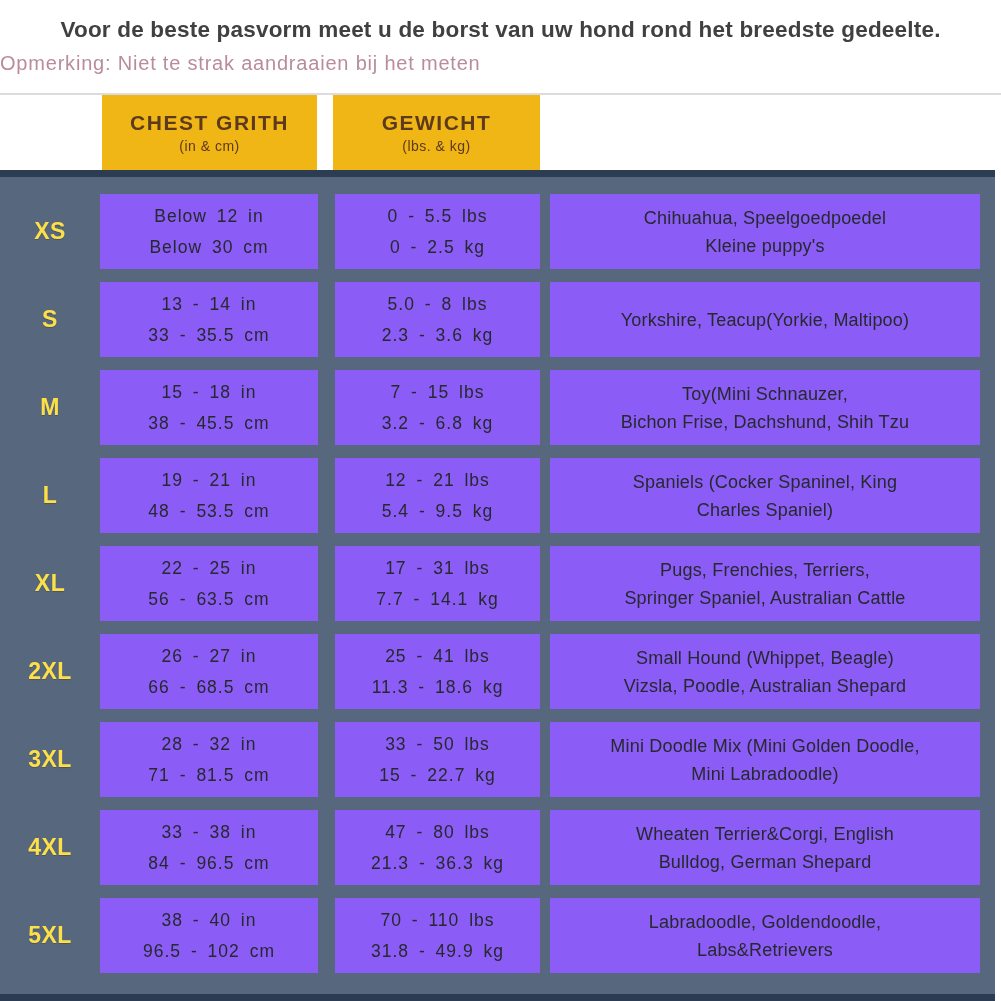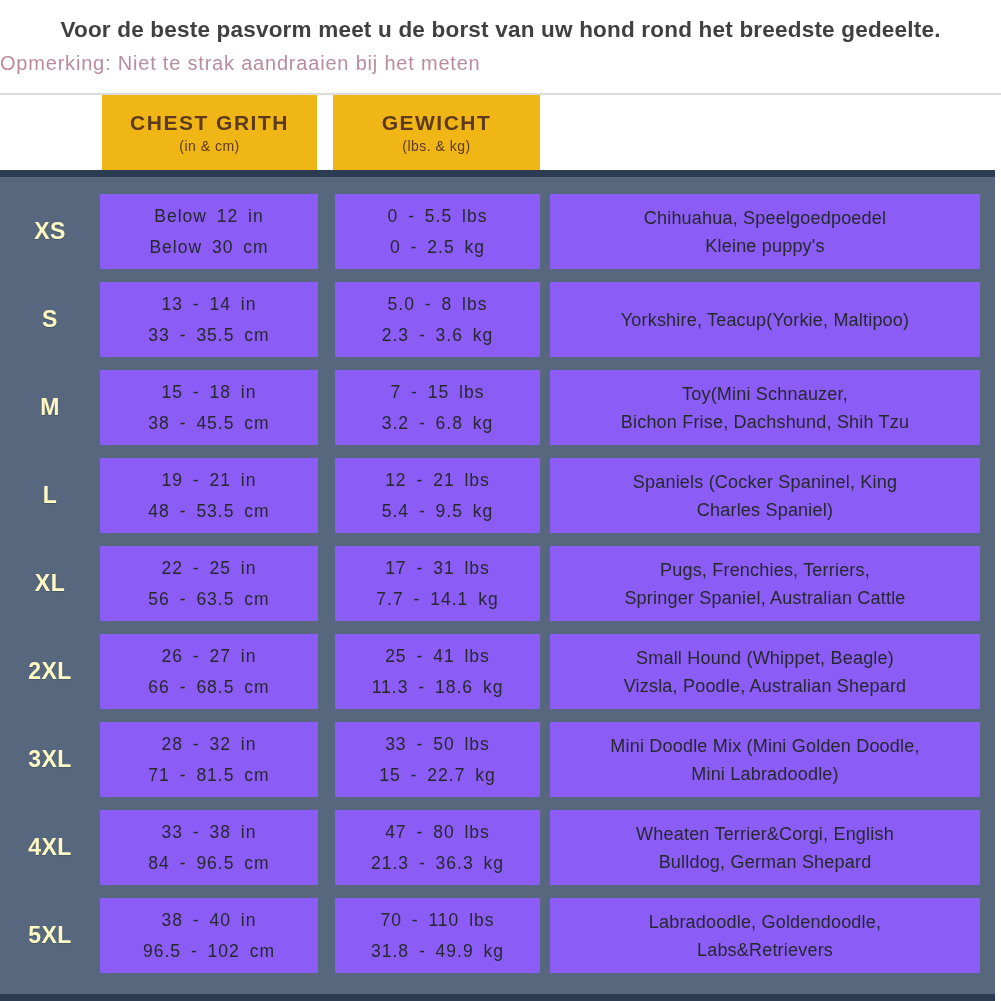--- a/index.html
+++ b/index.html
@@ -53,21 +53,21 @@
     box-sizing: border-box;
     padding-top: 17px;
   }
   .trow {
     display: flex; align-items: stretch;
     height: 75px; margin-bottom: 13px;
   }
   .size-label {
     width: 100px;
     display: flex; align-items: center; justify-content: center;
-    color: #fef9c3; font-weight: 700; font-size: 23px;
+    color: #fde047; font-weight: 700; font-size: 23px;
     letter-spacing: 0.5px;
     text-shadow: 0 1px 1px rgba(0,0,0,0.18);
   }
   .cell {
     background: #8b5cf6;
     display: flex; flex-direction: column;
     align-items: center; justify-content: center;
     color: #26292e;
   }
   .cell-chest  { width: 218px; font-size: 17.5px; letter-spacing: 1px; word-spacing: 4px; }

